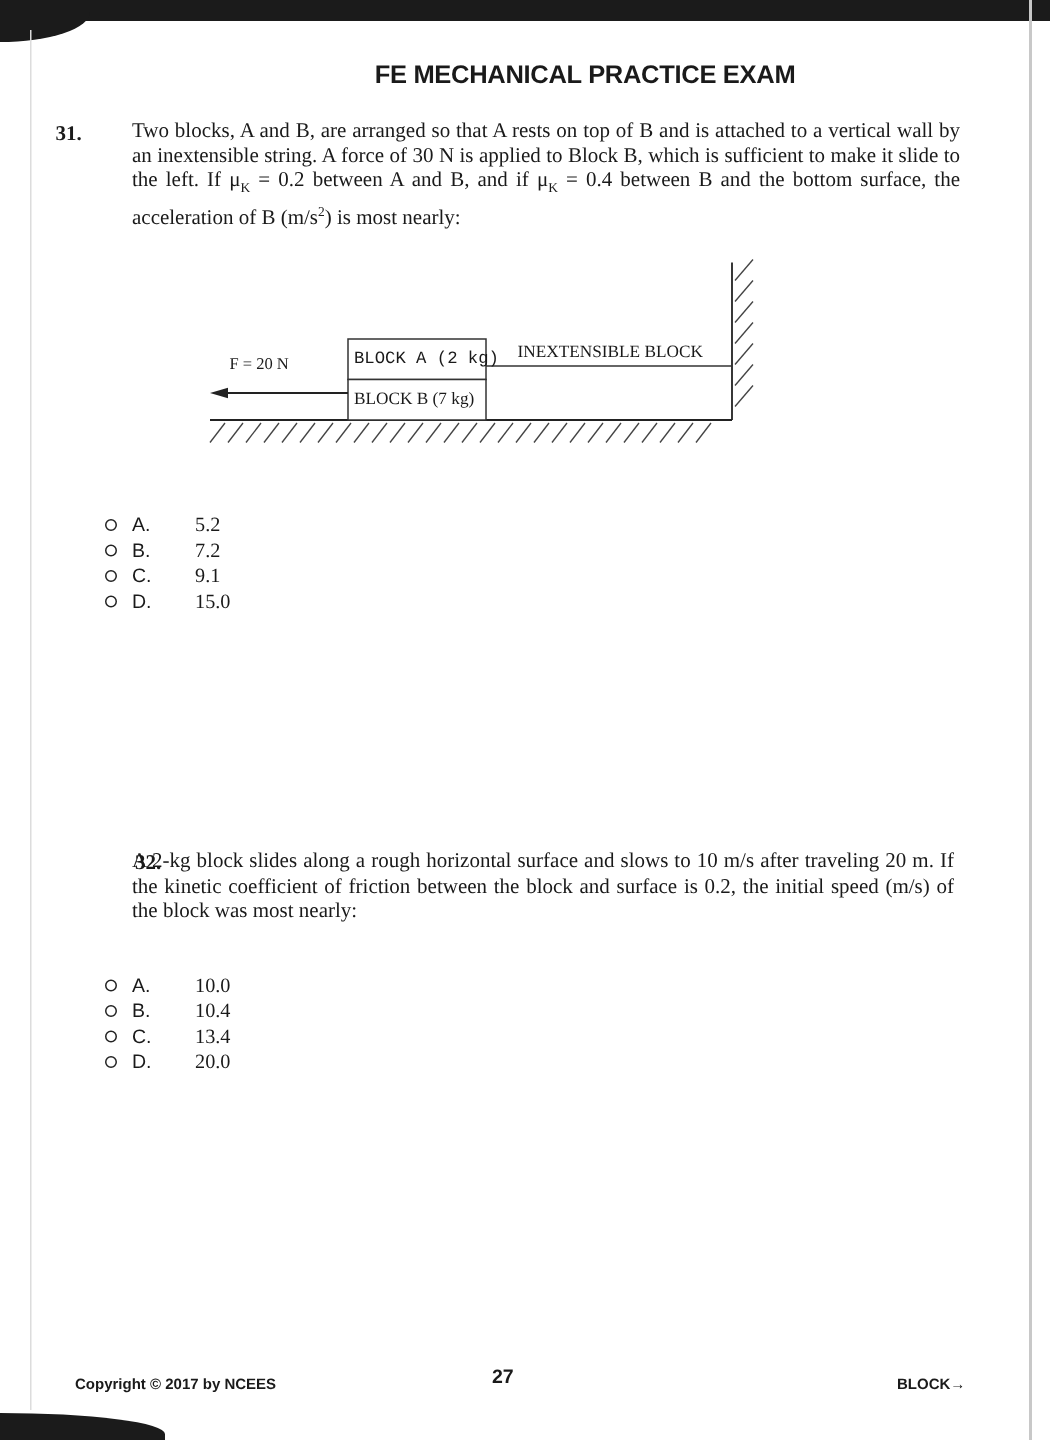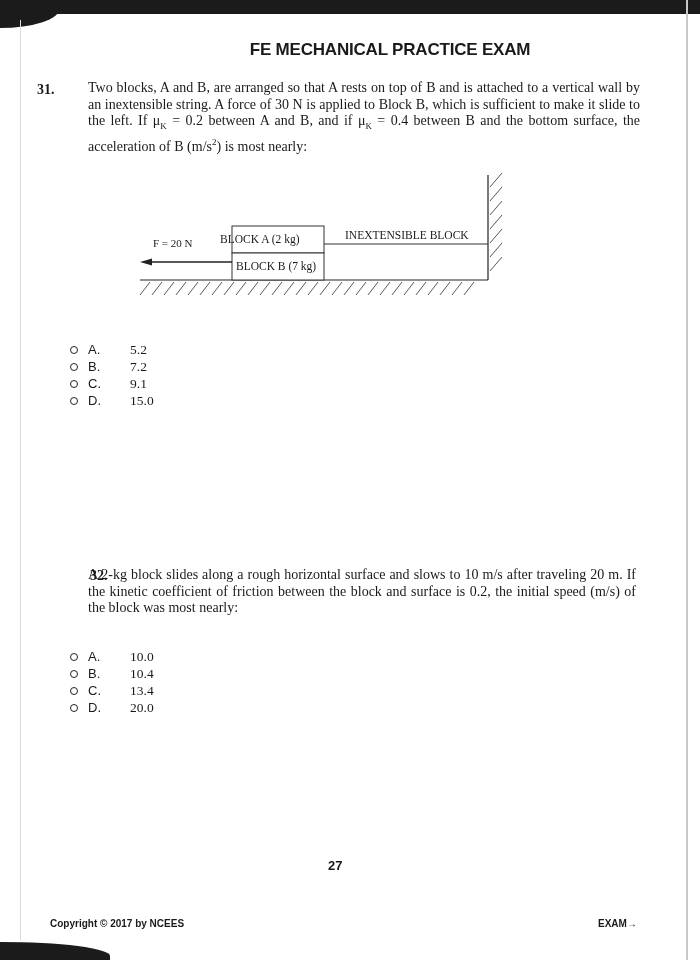--- a/index.html
+++ b/index.html
@@ -47,21 +47,21 @@
   }
   .opt-letter { width:42px; font-family:"Liberation Sans", sans-serif; font-size:13px; }
   .opt-value { }
   .diagram { position:absolute; left:120px; top:165px; width:400px; height:145px; }
   .diagram svg { width:400px; height:145px; }
   .footer-copy {
     position:absolute; left:50px; top:918px;
     font-family:"Liberation Sans", sans-serif; font-weight:bold; font-size:10px;
   }
   .footer-page {
-    position:absolute; left:328px; top:858px;
+    position:absolute; left:328px; top:910px;
     font-family:"Liberation Sans", sans-serif; font-weight:bold; font-size:13px;
   }
   .footer-next {
     position:absolute; left:598px; top:918px;
     font-family:"Liberation Sans", sans-serif; font-weight:bold; font-size:10px;
   }
   sup { font-size:9px; }
   sub { font-size:9px; }
 </style>
 </head>
@@ -129,21 +129,21 @@
 
     <rect x="112" y="61" width="92" height="27" fill="#fff" stroke="#333" stroke-width="1"></rect>
     <rect x="112" y="88" width="92" height="27" fill="#fff" stroke="#333" stroke-width="1"></rect>
 
     <line x1="204" y1="79" x2="368" y2="79" stroke="#333" stroke-width="1"></line>
 
     <line x1="30" y1="97" x2="112" y2="97" stroke="#222" stroke-width="1.4"></line>
     <polygon points="20,97 32,93.5 32,100.5" fill="#222"></polygon>
   </svg>
   <div style="position:absolute; left:33px; top:72px; font-size:11px;">F = 20 N</div>
-  <div style="position:absolute; left:100px; top:68px; font-size:11.5px;">BLOCK A (2 kg)</div>
+  <div style="position:absolute; left:116px; top:68px; font-size:11.5px;font-family:Liberation Mono, monospace;">BLOCK A (2 kg)</div>
   <div style="position:absolute; left:116px; top:95px; font-size:11.5px;">BLOCK B (7 kg)</div>
   <div style="position:absolute; left:225px; top:64px; font-size:11.5px;">INEXTENSIBLE BLOCK</div>
 </div>
 
 <div class="options" style="left:68px; top:341px;">
   <div class="opt">
       <span class="radio"></span>
       <span class="opt-letter">A.</span>
       <span class="opt-value">5.2</span>
     </div>
@@ -185,13 +185,13 @@
     </div>
   <div class="opt">
       <span class="radio"></span>
       <span class="opt-letter">D.</span>
       <span class="opt-value">20.0</span>
     </div>
 </div>
 
 <div class="footer-copy">Copyright © 2017 by NCEES</div>
 <div class="footer-page">27</div>
-<div class="footer-next">EXAM→</div>
+<div class="footer-next">BLOCK→</div>
 
 </body></html>

